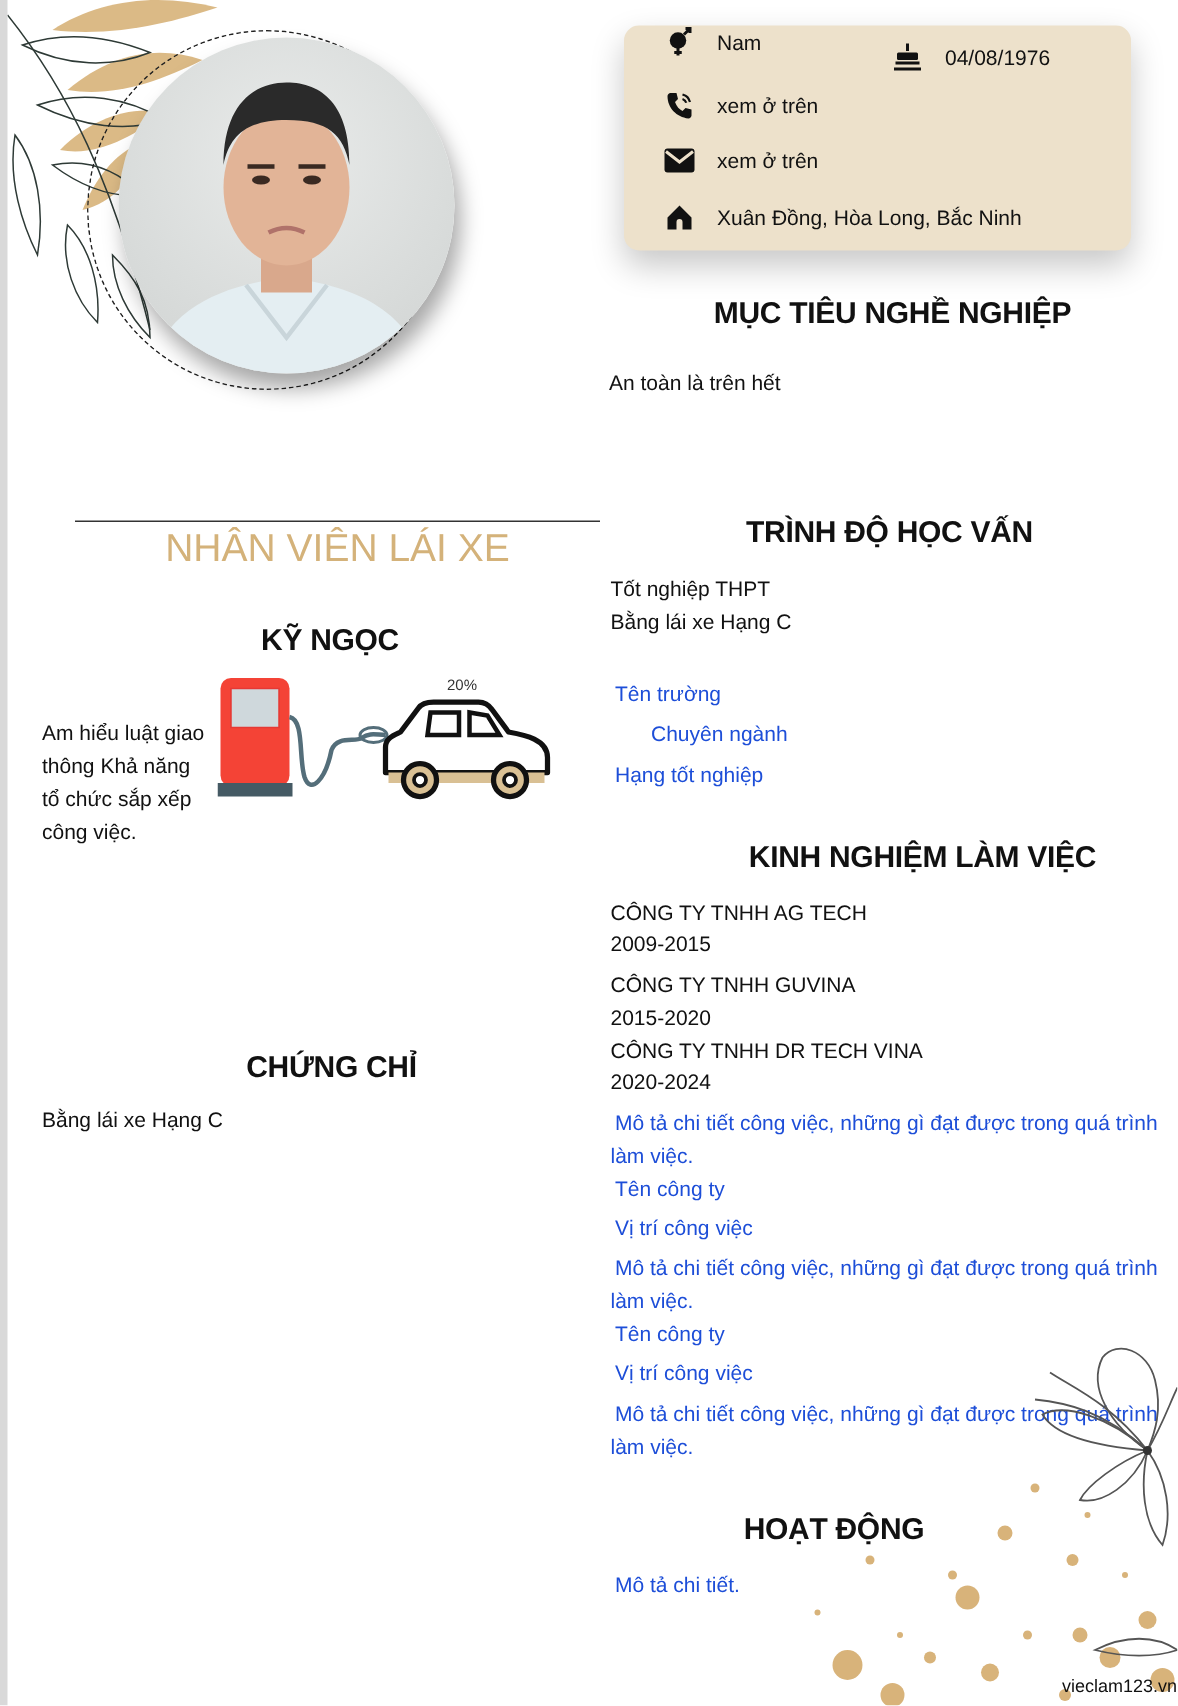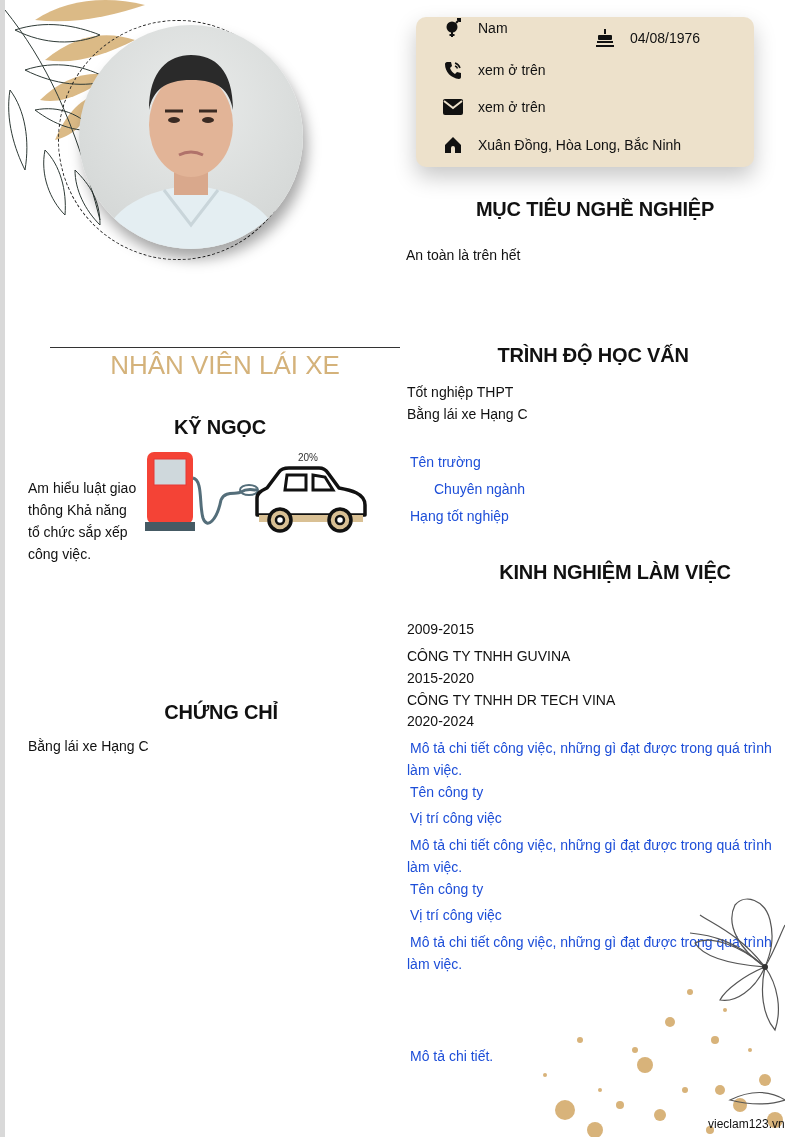--- a/index.html
+++ b/index.html
@@ -159,34 +159,36 @@
   <div class="text" style="left:28px; top:735px;">Bằng lái xe Hạng C</div>
 
   <div class="sec-title" style="left:420px; top:344px; width:346px;">TRÌNH ĐỘ HỌC VẤN</div>
   <div class="text" style="left:407px; top:381px;">Tốt nghiệp THPT</div>
   <div class="text" style="left:407px; top:403px;">Bằng lái xe Hạng C</div>
   <div class="text muted" style="left:410px; top:451px;">Tên trường</div>
   <div class="text muted" style="left:418px; top:478px;margin-left:16px;">Chuyên ngành</div>
   <div class="text muted" style="left:410px; top:505px;">Hạng tốt nghiệp</div>
 
   <div class="sec-title" style="left:440px; top:561px; width:350px;">KINH NGHIỆM LÀM VIỆC</div>
+  <div class="text" style="left:407px; top:597px;">CÔNG TY TNHH AG TECH</div>
   <div class="text" style="left:407px; top:618px;">2009-2015</div>
   <div class="text" style="left:407px; top:645px;">CÔNG TY TNHH GUVINA</div>
   <div class="text" style="left:407px; top:667px;text-align:right;">2015-2020</div>
   <div class="text" style="left:407px; top:689px;">CÔNG TY TNHH DR TECH VINA</div>
   <div class="text" style="left:407px; top:710px;">2020-2024</div>
 
   <div class="text muted" style="left:407px; top:737px; width:365px; text-indent:3px;">Mô tả chi tiết công việc, những gì đạt được trong quá trình làm việc.</div>
   <div class="text muted" style="left:410px; top:781px;">Tên công ty</div>
   <div class="text muted" style="left:410px; top:807px;">Vị trí công việc</div>
   <div class="text muted" style="left:407px; top:834px; width:365px; text-indent:3px;">Mô tả chi tiết công việc, những gì đạt được trong quá trình làm việc.</div>
   <div class="text muted" style="left:410px; top:878px;">Tên công ty</div>
   <div class="text muted" style="left:410px; top:904px;">Vị trí công việc</div>
   <div class="text muted" style="left:407px; top:931px; width:365px; text-indent:3px;">Mô tả chi tiết công việc, những gì đạt được trong quá trình làm việc.</div>
 
+  <div class="sec-title" style="left:430px; top:1009px; width:252px;">HOẠT ĐỘNG</div>
   <div class="text muted" style="left:410px; top:1045px;">Mô tả chi tiết.</div>
 
   <svg class="flower" viewBox="0 0 105 145">
     <g fill="none" stroke="#555" stroke-width="1.2">
       <path d="M85 72 C60 55 45 30 55 10 C65 -2 85 5 90 25 C95 45 90 60 85 72Z"></path>
       <path d="M85 72 C60 70 25 65 15 48 C30 40 60 50 85 72Z"></path>
       <path d="M85 72 C65 80 45 95 40 105 C55 108 75 95 85 72Z"></path>
       <path d="M85 72 C80 95 82 120 95 135 C102 115 98 90 85 72Z"></path>
       <path d="M85 72 C95 55 100 40 105 30"></path>
       <path d="M85 72 C60 40 35 30 20 20 M85 72 C55 45 30 40 10 38"></path>

